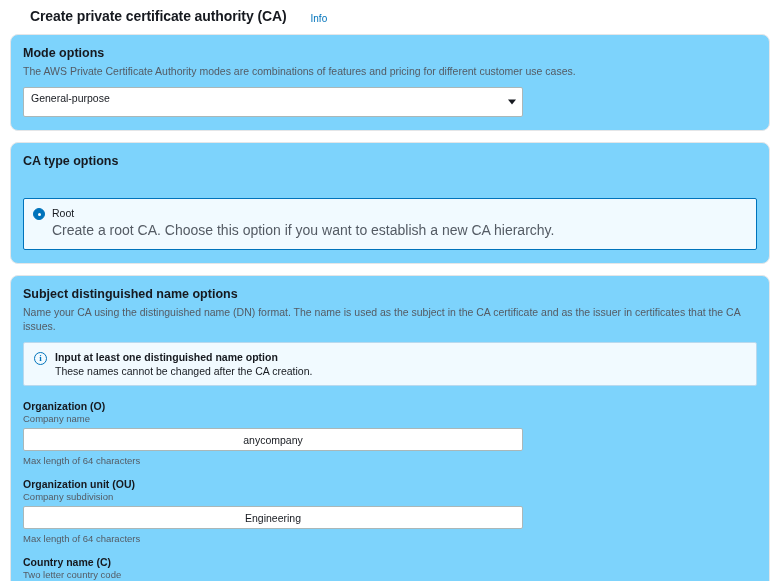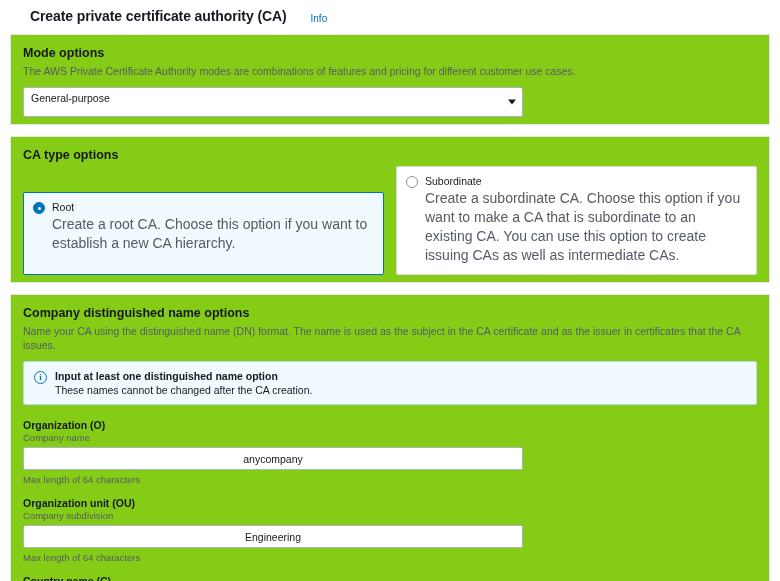--- a/index.html
+++ b/index.html
@@ -37,24 +37,24 @@
   .info-link {
     font-size: 10px;
     color: #0073bb;
     text-decoration: none;
     cursor: pointer;
   }
 
   
   .card {
     border: 1px solid #e4e6e8;
-    border-radius: 0;
-    background: #84cc16;
+    border-radius: 8px;
+    background: #7dd3fc;
     margin: 0 10px 11px 10px;
-    padding: 11px 12px 7px 12px;
+    padding: 11px 12px 13px 12px;
   }
   .card-title {
     font-size: 12.5px;
     font-weight: bold;
     color: #16191f;
     margin-bottom: 4px;
   }
   .card-desc {
     font-size: 10.5px;
     color: #545b64;
@@ -240,32 +240,25 @@
   <div class="card">
     <div class="card-title">CA type options</div>
     <div class="tile-row">
       <div class="tile selected">
         <span class="radio"></span>
         <div class="tile-body">
           <div class="tile-label">Root</div>
           <div class="tile-desc">Create a root CA. Choose this option if you want to establish a new CA hierarchy.</div>
         </div>
       </div>
-      <div class="tile">
-        <span class="radio"></span>
-        <div class="tile-body">
-          <div class="tile-label">Subordinate</div>
-          <div class="tile-desc">Create a subordinate CA. Choose this option if you want to make a CA that is subordinate to an existing CA. You can use this option to create issuing CAs as well as intermediate CAs.</div>
-        </div>
-      </div>
     </div>
   </div>
 
   <div class="card">
-    <div class="card-title">Company distinguished name options</div>
+    <div class="card-title">Subject distinguished name options</div>
     <div class="card-desc">Name your CA using the distinguished name (DN) format. The name is used as the subject in the CA certificate and as the issuer in certificates that the CA issues.</div>
 
     <div class="alert">
       <span class="alert-icon">i</span>
       <div>
         <div class="alert-title">Input at least one distinguished name option</div>
         <div class="alert-text">These names cannot be changed after the CA creation.</div>
       </div>
     </div>
 
@@ -278,20 +271,21 @@
 
     <div class="field">
       <div class="field-label">Organization unit (OU)</div>
       <div class="field-sub">Company subdivision</div>
       <input class="awsinput" type="text" value="Engineering" style="">
       <div class="field-hint">Max length of 64 characters</div>
     </div>
 
     <div class="field">
       <div class="field-label">Country name (C)</div>
+      <div class="field-sub">Two letter country code</div>
       <div class="select-wrap">
         <div class="fakeselect">United States (US)</div>
 
       </div>
     </div>
 
   </div>
 </div>
 
 </body></html>

